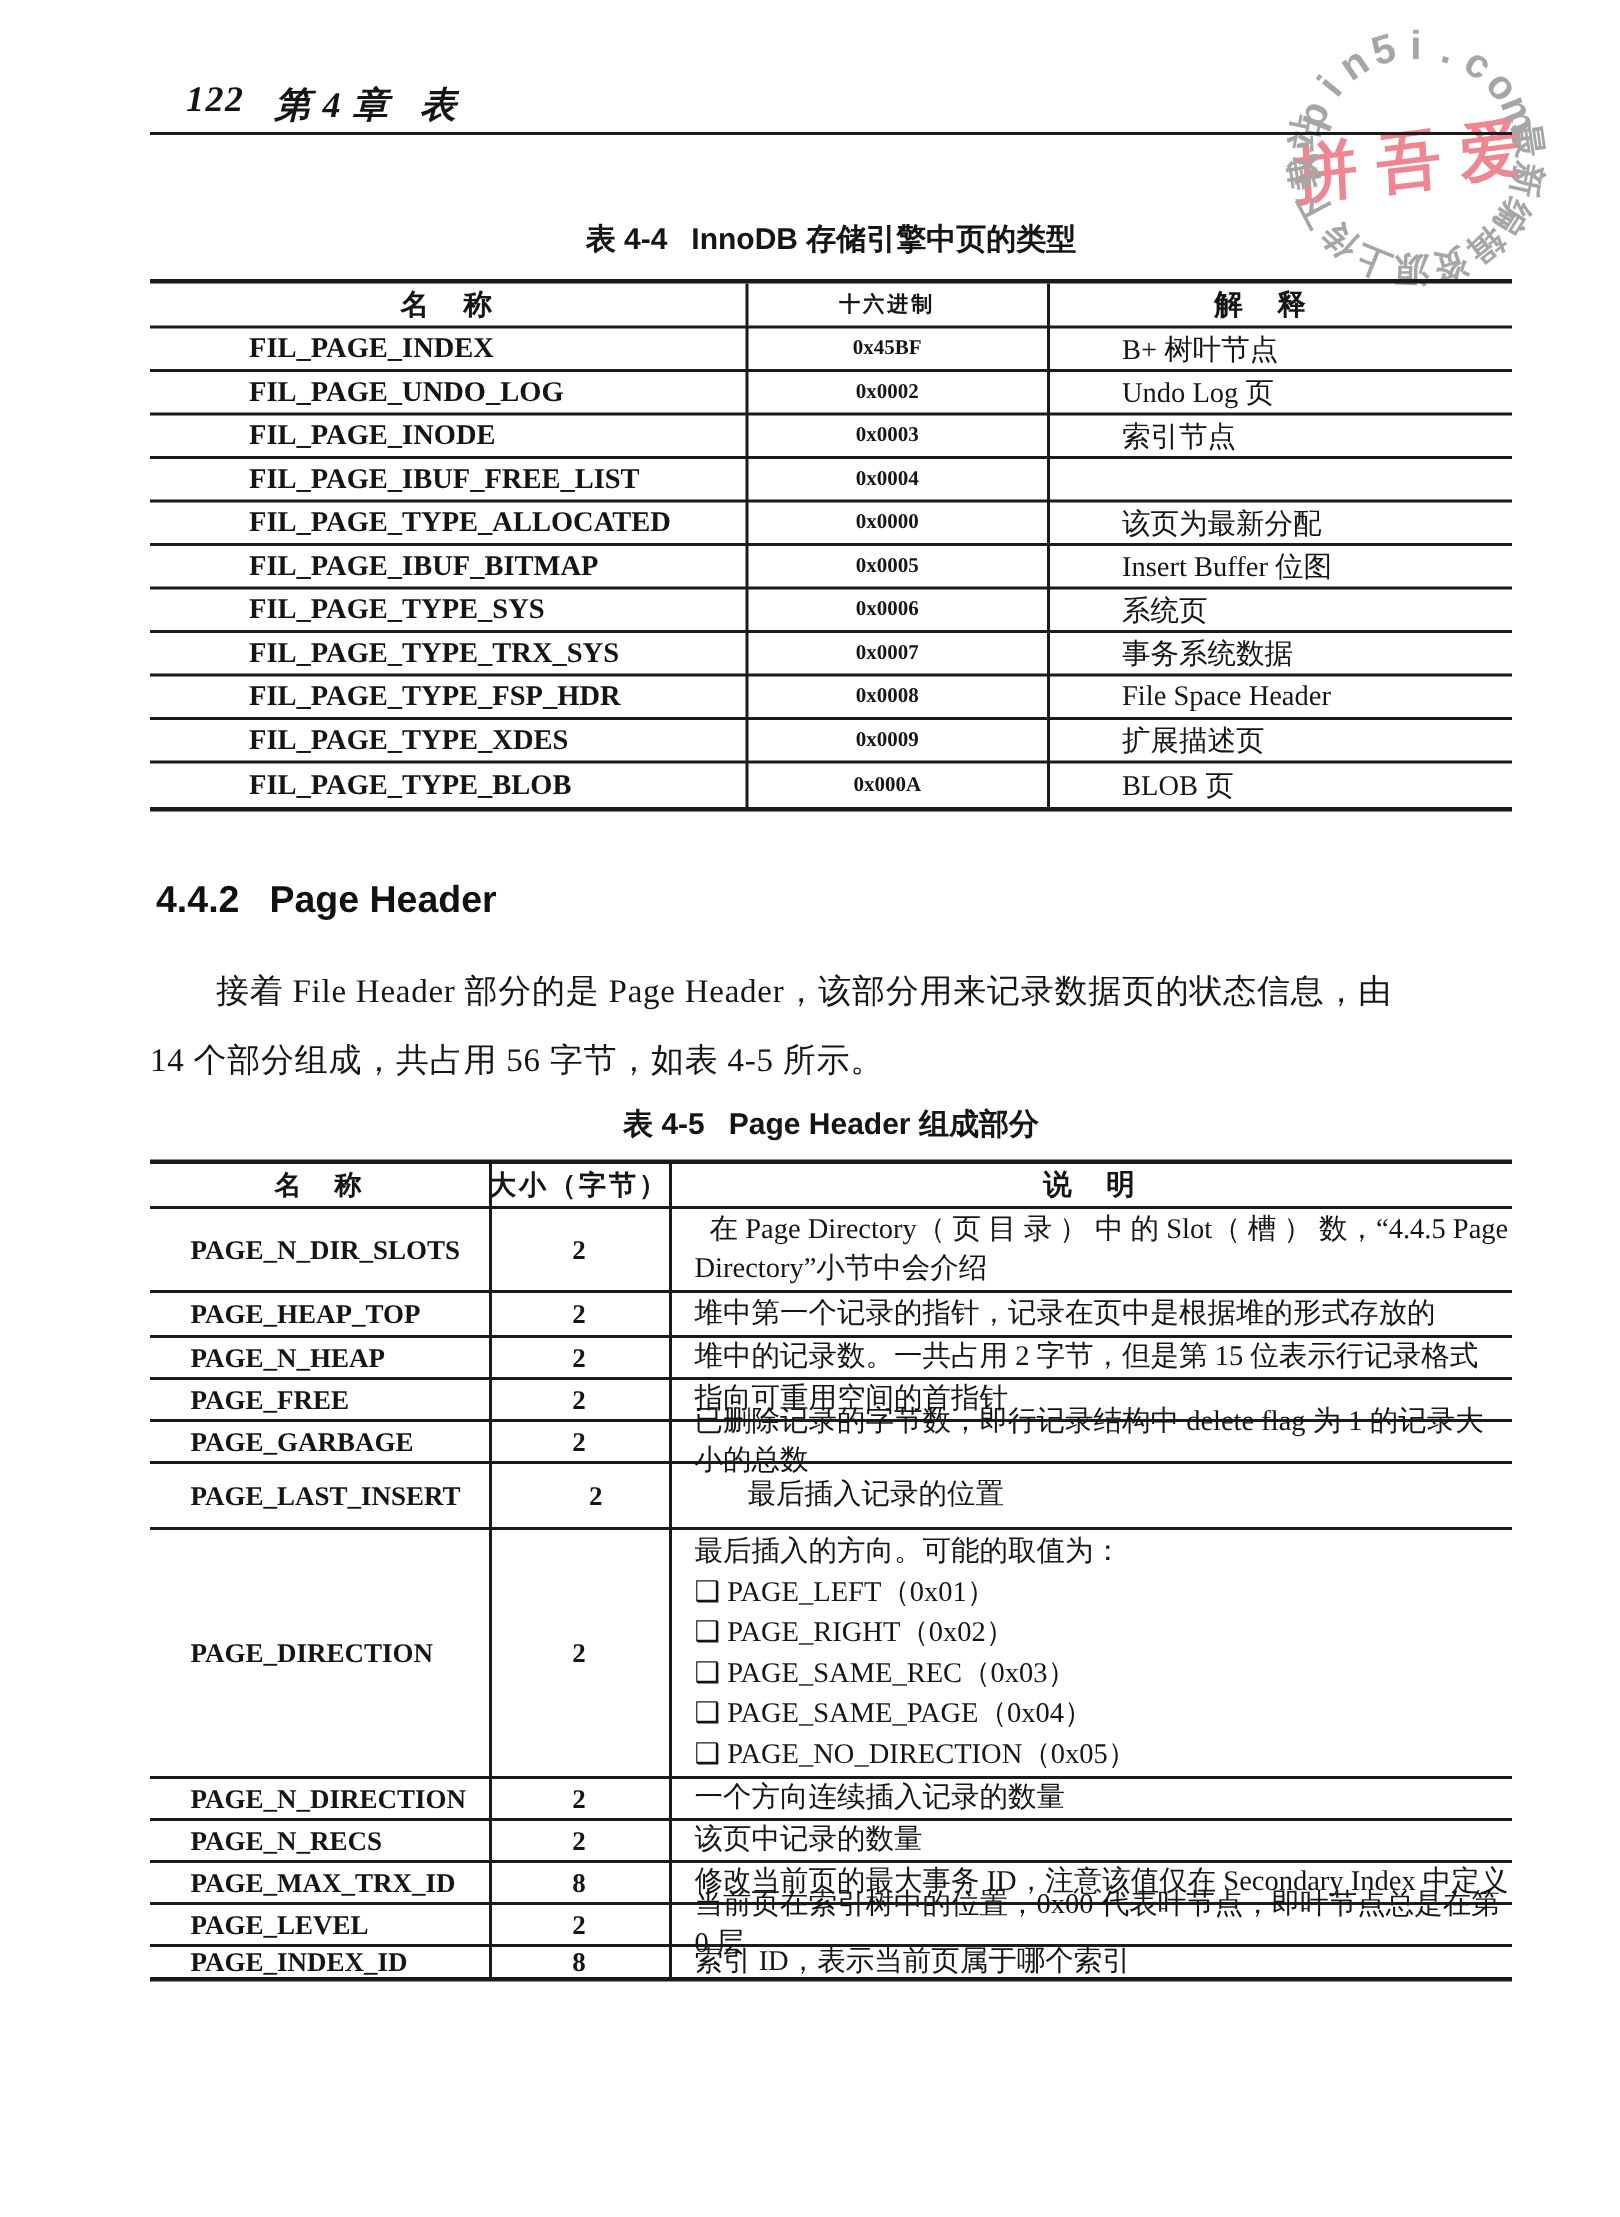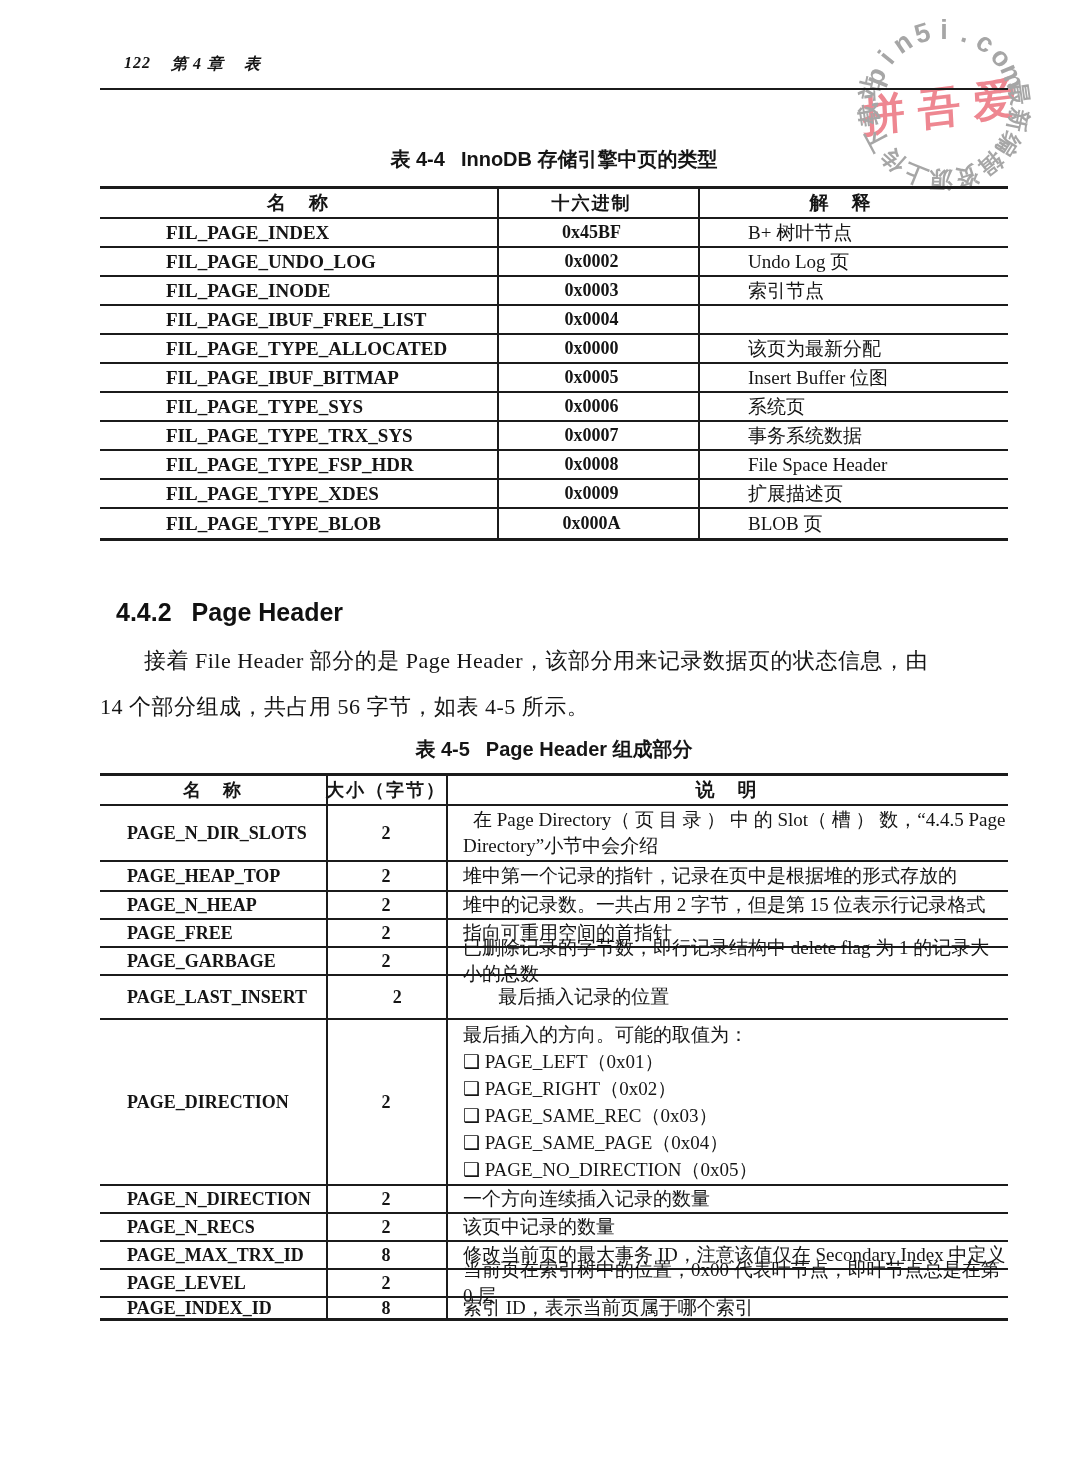--- a/index.html
+++ b/index.html
@@ -13,32 +13,32 @@
            font-family:"Liberation Sans","DejaVu Sans",sans-serif;}
   .wm-latin{font-size:27px;}
   .wm-cjk{font-size:23px;}
   .wm-center{position:absolute;left:-86px;top:-26px;width:175px;text-align:center;
              transform:rotate(-7deg) skewX(-4deg);font-size:43px;font-weight:bold;
              letter-spacing:13px;white-space:nowrap;
              font-family:"Liberation Serif","DejaVu Serif",serif;}
 
   
   .page-header{position:absolute;left:124px;top:54px;z-index:1;display:flex;gap:20px;
-               font-style:italic;font-weight:bold;font-size:16px;letter-spacing:1px;}
+               font-style:italic;font-weight:bold;font-size:24px;letter-spacing:1px;}
   .header-rule{position:absolute;left:100px;top:88px;width:908px;height:2px;
                background:#1b1b1b;z-index:1;}
 
   
   .caption{position:absolute;left:100px;width:908px;text-align:center;z-index:1;
            font-family:"Liberation Sans","DejaVu Sans",sans-serif;
            font-weight:bold;font-size:20px;}
   .caption .cap-label{margin-right:16px;}
   .t44-cap{top:146px;}
   .t45-cap{top:736px;}
-  .section{position:absolute;left:104px;top:586px;z-index:1;margin:12px;display:flex;gap:20px;
+  .section{position:absolute;left:104px;top:586px;z-index:1;margin:0;display:flex;gap:20px;
            font-family:"Liberation Sans","DejaVu Sans",sans-serif;
            font-weight:bold;font-size:25px;color:#111;}
 
   
   .para{position:absolute;left:100px;top:638px;width:912px;z-index:1;margin:0;font-size:22px;}
   .pline{display:block;line-height:46px;letter-spacing:0.5px;}
   .indent{text-indent:44px;}
 
   
   .tbl{position:absolute;left:100px;width:908px;z-index:1;box-sizing:border-box;
@@ -49,21 +49,21 @@
   .trow{display:flex;box-sizing:border-box;border-bottom:2px solid #1b1b1b;}
   .trow:last-child{border-bottom:none;}
   .cell{box-sizing:border-box;display:flex;align-items:center;}
   .th{font-family:"Liberation Sans","DejaVu Sans",sans-serif;font-weight:bold;
       font-size:19px;letter-spacing:2px;}
   .thead .cell{justify-content:center;padding-left:0 !important;}
 
   .t44 .trow{height:29px;}
   .t44 .rhead{height:30px;}
   .t44 .c1{width:397px;padding-left:66px;font-weight:bold;font-size:19px;}
-  .t44 .c2{width:189px;justify-content:center;font-weight:bold;font-size:18px;}
+  .t44 .c2{width:189px;justify-content:center;font-weight:bold;font-size:14px;}
   .t44 .c3{width:310px;padding-left:62px;font-size:19px;}
 
   .t45 .trow{height:28px;}
   .t45 .rhead{height:30px;}
   .t45 .rh56{height:56px;}
   .t45 .rh32{height:44px;gap:28px;}
   .t45 .rh166{height:166px;}
   .t45 .c1{width:226px;padding-left:27px;font-weight:bold;font-size:18px;}
   .t45 .c2{width:120px;justify-content:center;font-weight:bold;font-size:18px;}
   .t45 .c3{width:562px;padding-left:17px;font-size:19px;

